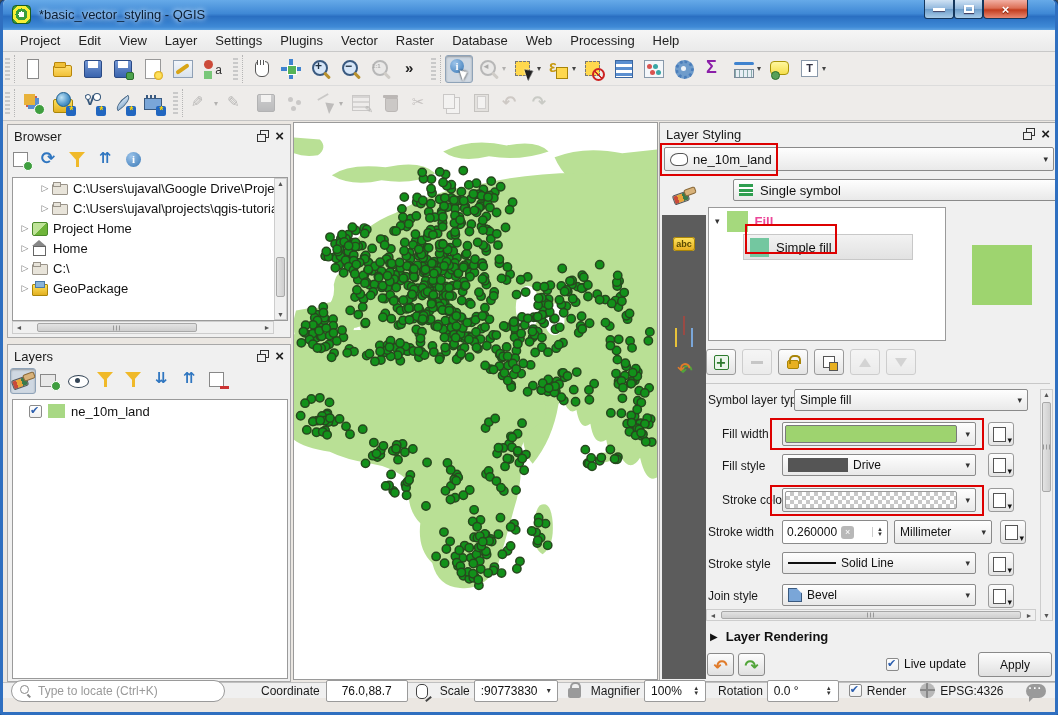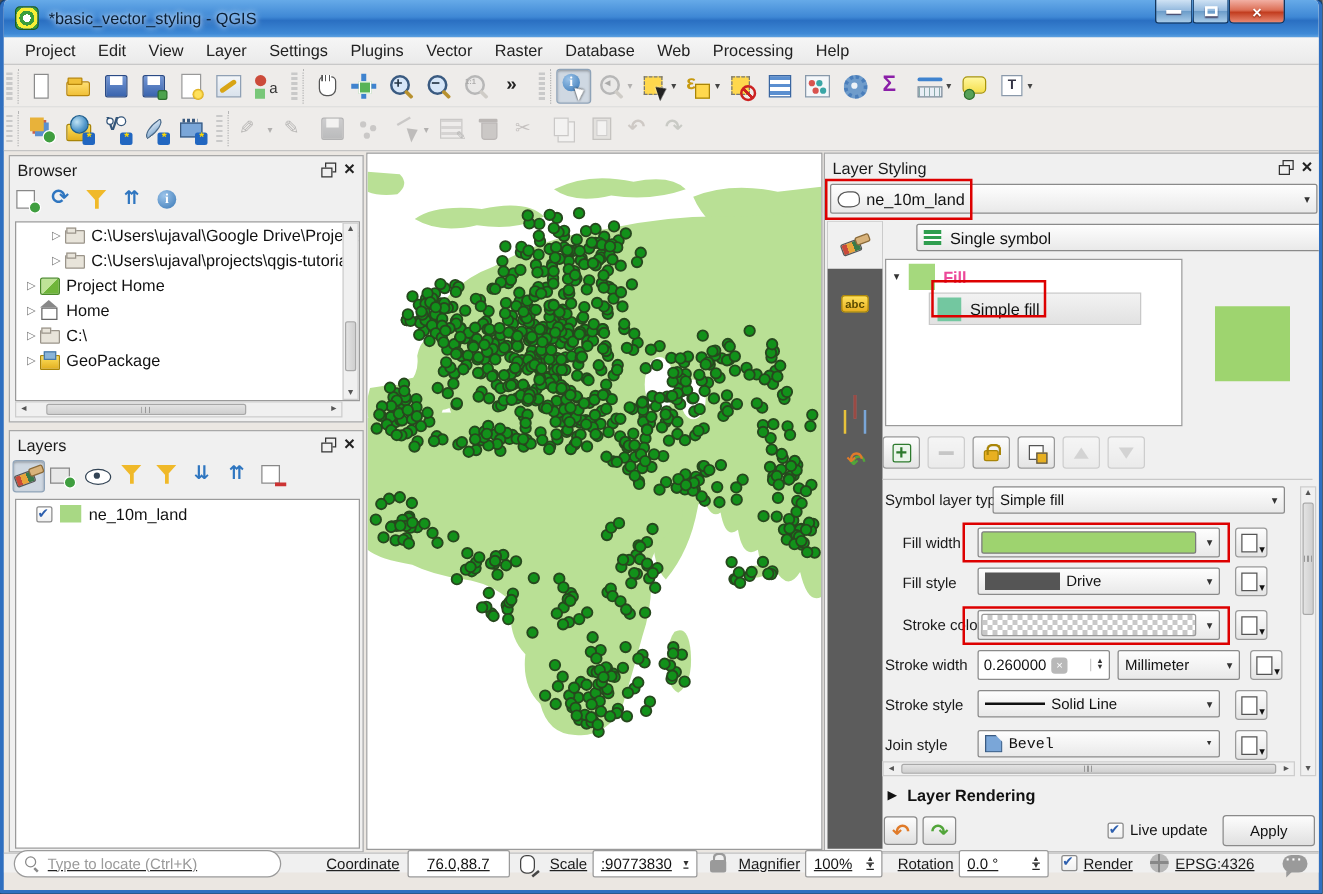--- a/index.html
+++ b/index.html
@@ -191,21 +191,21 @@
   .lock-g{position:relative;width:12px;height:9px;background:#e8b021;border:1px solid #a98508;border-radius:2px;margin-top:5px;}
   .lock-g::before{content:"";position:absolute;left:1px;top:-6px;width:8px;height:7px;border:2px solid #a98508;border-bottom:none;border-radius:5px 5px 0 0;}
   .dup-g{position:relative;width:12px;height:12px;border:1px solid #555;background:#fff;}
   .dup-g::before{content:"";position:absolute;right:-4px;bottom:-4px;width:7px;height:7px;background:#e8b021;border:1px solid #555;}
   .tri-up{border-left:6px solid transparent;border-right:6px solid transparent;border-bottom:9px solid #aaa;}
   .tri-down{border-left:6px solid transparent;border-right:6px solid transparent;border-top:9px solid #aaa;}
   .checker{background:conic-gradient(#c8c8c8 0 25%,#fff 0 50%,#c8c8c8 0 75%,#fff 0) 0 0/8px 8px;}
   .hl-box{position:absolute;border:2px solid #dd0000;z-index:40;pointer-events:none;}
   .btn{background:linear-gradient(#fdfdfd,#e0e0e0);border:1px solid #8a8a8a;border-radius:3px;font-size:12px;color:#111;display:flex;align-items:center;justify-content:center;}
   
-  #statusbar{position:absolute;left:0;top:682px;width:100%;height:16px;background:#f0f0f0;border-top:1px solid #c0c0c0;display:flex;align-items:center;font-size:12px;color:#222;text-decoration:underline;}
+  #statusbar{position:absolute;left:0;top:682px;width:100%;height:16px;background:#f0f0f0;border-top:1px solid #c0c0c0;display:flex;align-items:center;font-size:12px;color:#222;}
   #locator{position:relative;margin-left:8px;width:214px;height:22px;background:#fff;border:1px solid #9a9a9a;border-radius:11px;display:flex;align-items:center;padding:0 8px;gap:5px;}
   #locator input{border:none;outline:none;font-size:12px;color:#333;width:160px;font-family:"Liberation Sans",sans-serif;background:transparent;}
   #locator input::placeholder{color:#9a9a9a;}
   .ic-search-small{width:11px;height:11px;position:relative;flex:0 0 11px;}
   .ic-search-small::before{content:"";position:absolute;left:0;top:0;width:7px;height:7px;border:1.5px solid #888;border-radius:50%;}
   .ic-search-small::after{content:"";position:absolute;right:0;bottom:0;width:4px;height:1.5px;background:#888;transform:rotate(45deg);}
   .sb-field{height:22px;background:#fff;border:1px solid #9a9a9a;border-radius:2px;display:flex;align-items:center;justify-content:center;padding:0 6px;font-size:12px;color:#111;}
   .ic-tracking{position:relative;width:18px;height:18px;}
   .ic-tracking::before{content:"";position:absolute;left:2px;top:2px;width:10px;height:13px;border:1.5px solid #444;border-radius:5px;background:#fff;}
   .ic-tracking::after{content:"";position:absolute;right:0;bottom:0;width:7px;height:2px;background:#444;transform:rotate(-40deg);}
@@ -1661,21 +1661,21 @@
 
     <span class="srow-label" style="left:48px;top:434px;">Stroke style</span>
     <div class="combo" style="left:122px;top:429px;width:194px;">
       <span style="width:48px;height:2px;background:#111;"></span>
       <span>Solid Line</span>
       <span class="arrow">▾</span>
     </div>
     <div class="dd-override" style="left:328px;top:429px;"></div>
 
     <span class="srow-label" style="left:48px;top:466px;">Join style</span>
-    <div class="combo" style="left:122px;top:461px;width:194px;font-family:Liberation Mono, monospace;">
+    <div class="combo" style="left:122px;top:461px;width:194px;">
       <span style="width:14px;height:14px;background:#7aa6d8;border:1px solid #3a5a80;clip-path:polygon(0 0,60% 0,100% 40%,100% 100%,0 100%);"></span>
       <span>Bevel</span>
       <span class="arrow">▾</span>
     </div>
     <div class="dd-override" style="left:328px;top:461px;"></div>
 
     <div class="sb" style="left:46px;top:486px;width:330px;height:12px;">
       <span class="sb-arrow" style="left:2px;top:2px;width:8px;">◄</span>
       <div class="sb-thumb h" style="left:14px;top:1px;width:300px;height:8px;">
           <span class="sb-grip h"></span>

